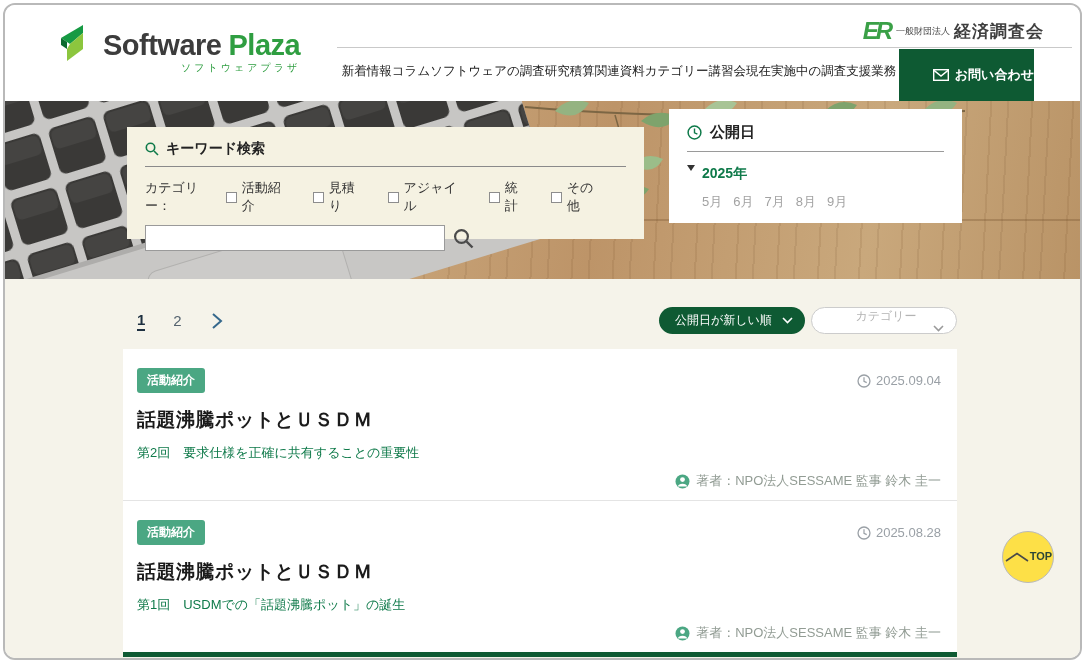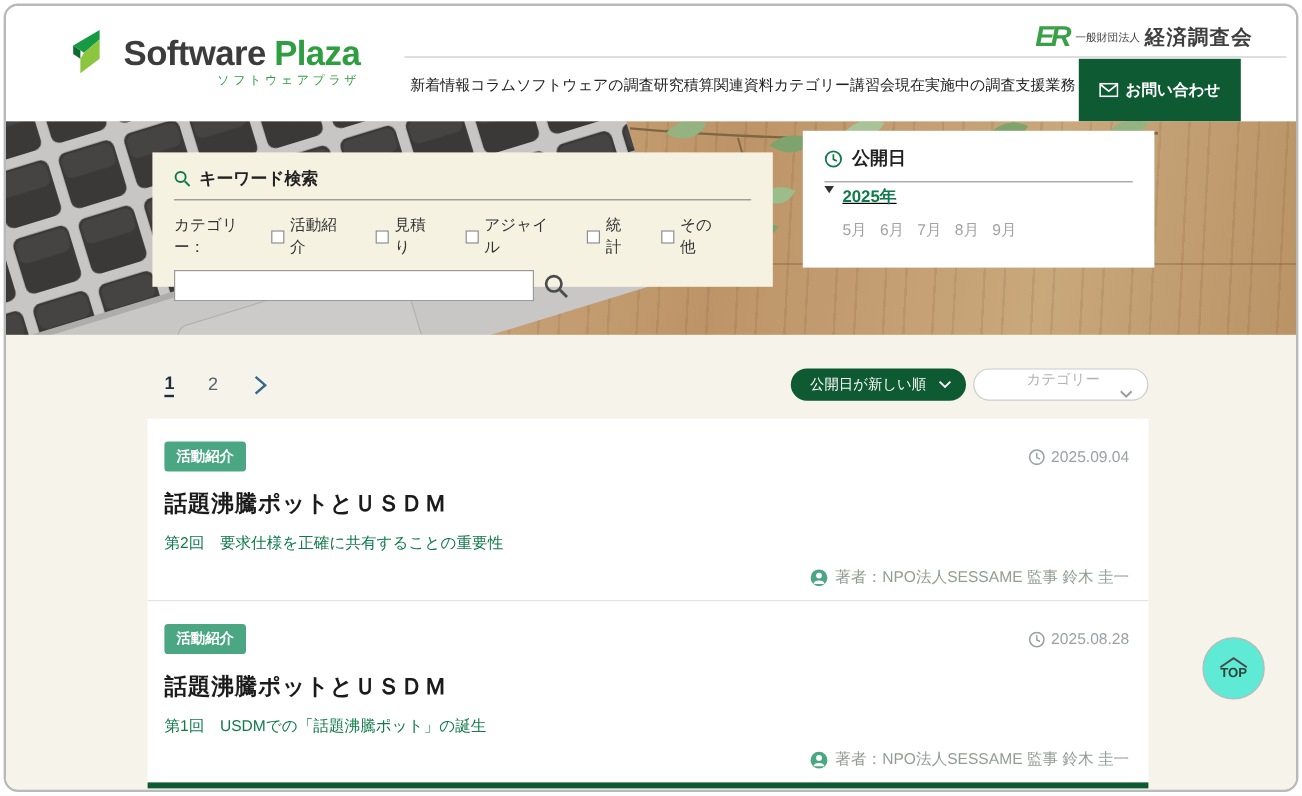--- a/index.html
+++ b/index.html
@@ -28,21 +28,21 @@
   .org-prefix { font-size:9px; color:#444; margin-right:4px; }
   .org-name { font-size:17px; font-weight:bold; color:#3f3f3f; letter-spacing:1px; }
 
   .header-rule { position:absolute; left:332px; right:8px; top:42px; height:1px; background:#c9c9c9; }
 
   .nav { position:absolute; left:338px; top:58px; width:552px; display:flex; justify-content:center; }
   .nav-item { font-size:12.5px; color:#222; cursor:pointer; white-space:nowrap; }
 
   .contact-btn {
     position:absolute; left:894px; top:44px; width:135px; height:52px;
-    background:#0e5a33; color:#fff; display:flex; align-items:center; justify-content:center;
+    background:#0e5a33; color:#fff; display:flex; align-items:center; justify-content:flex-end;
     font-size:13px; font-weight:bold; gap:6px; cursor:pointer;
   }
 
   
   .hero {
     position:absolute; left:0; top:96px; width:100%; height:198px; overflow:hidden;
     background:
       repeating-linear-gradient(180deg, rgba(105,70,35,0) 0 118px, rgba(105,70,35,.28) 118px 120px, rgba(105,70,35,0) 120px 158px),
       repeating-linear-gradient(93deg, rgba(120,80,40,.14) 0 2px, rgba(255,255,255,0) 2px 17px, rgba(90,55,25,.10) 17px 19px, rgba(255,255,255,0) 19px 41px),
       linear-gradient(100deg, #c79e70 0%, #cdab80 28%, #bd9468 55%, #c9a87c 80%, #b99366 100%);
@@ -64,21 +64,21 @@
   .sp-input-row { display:flex; align-items:center; margin-top:10px; gap:8px; }
   .keyword-input { width:300px; height:26px; border:1px solid #9a9a9a; background:#fff; font-size:13px; padding:0 6px; }
 
   .date-panel {
     position:absolute; left:664px; top:8px; width:293px; height:114px;
     background:#fff; padding:14px 18px 0 18px;
   }
   .dp-title-row { display:flex; align-items:center; gap:8px; }
   .dp-title { font-size:15px; font-weight:bold; color:#222; }
   .dp-rule { height:1px; background:#9a9a9a; margin-top:9px; }
-  .dp-year-row { display:flex; align-items:flex-start; gap:7px; margin-top:3px; cursor:pointer;text-decoration:underline; }
+  .dp-year-row { display:flex; align-items:flex-start; gap:7px; margin-top:13px; cursor:pointer; }
   .tri-down { width:0; height:0; border-left:4px solid transparent; border-right:4px solid transparent; border-top:6px solid #333; }
   .dp-year { font-size:14px; font-weight:bold; color:#0f7a4a; }
   .dp-months { display:flex; gap:11px; margin-top:10px; margin-left:15px; }
   .dp-month { font-size:13px; color:#a2a2a2; cursor:pointer; }
 
   
   .main { position:absolute; left:0; top:274px; width:100%; bottom:0; background:#f5f3ea; }
   .content { position:absolute; left:118px; width:834px; top:0; }
 
   .toolbar { position:absolute; top:28px; left:0; width:100%; display:flex; align-items:center; }
@@ -99,21 +99,21 @@
   .card-top { display:flex; align-items:center; }
   .badge { background:#4ba783; color:#fff; font-size:12px; font-weight:bold; padding:4px 10px; border-radius:3px; }
   .card-date { margin-left:auto; display:flex; align-items:center; gap:5px; color:#9aa0a6; font-size:13px; }
   .card-title { font-size:19px; font-weight:bold; color:#1b1b1b; margin-top:14px; letter-spacing:0.5px; }
   .card-sub { font-size:13px; color:#0f7a4a; margin-top:11px; }
   .card-author { display:flex; align-items:center; justify-content:flex-end; gap:6px; margin-top:10px; color:#929c94; font-size:13px; }
   .footer-bar { height:5px; background:#0e5a33; }
 
   .top-btn {
     position:absolute; right:26px; top:252px; width:52px; height:52px; border-radius:50%;
-    background:#5eead4; border:1px solid #b9b9b9; display:flex; flex-direction:column;
+    background:#fde047; border:1px solid #b9b9b9; display:flex; flex-direction:row;
     align-items:center; justify-content:center; cursor:pointer; z-index:9;
   }
   .top-label { font-size:11px; font-weight:bold; color:#2b4636; margin-top:-2px; }
 </style>
 </head>
 <body>
 
 <div class="frame">
 
   <div class="hero">

